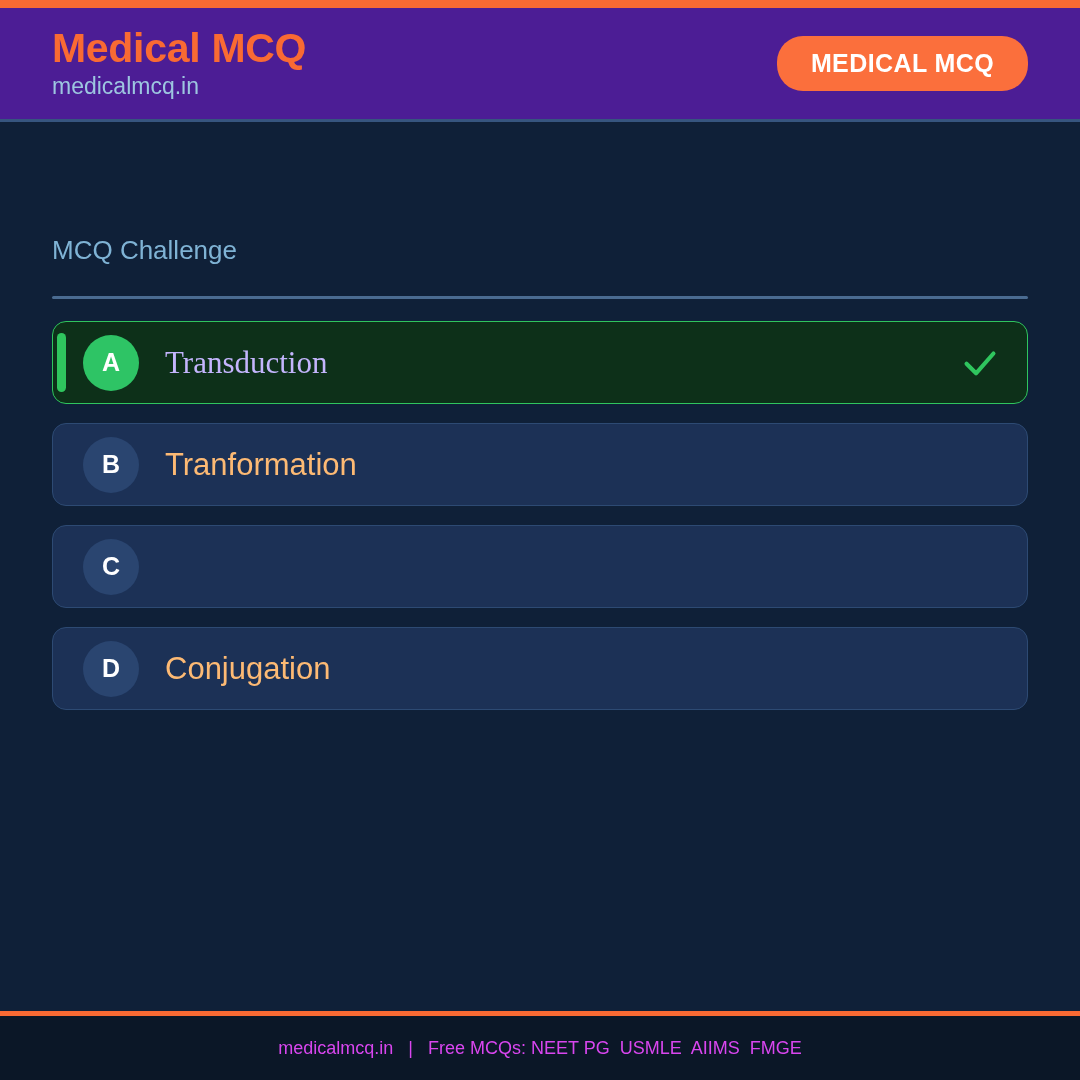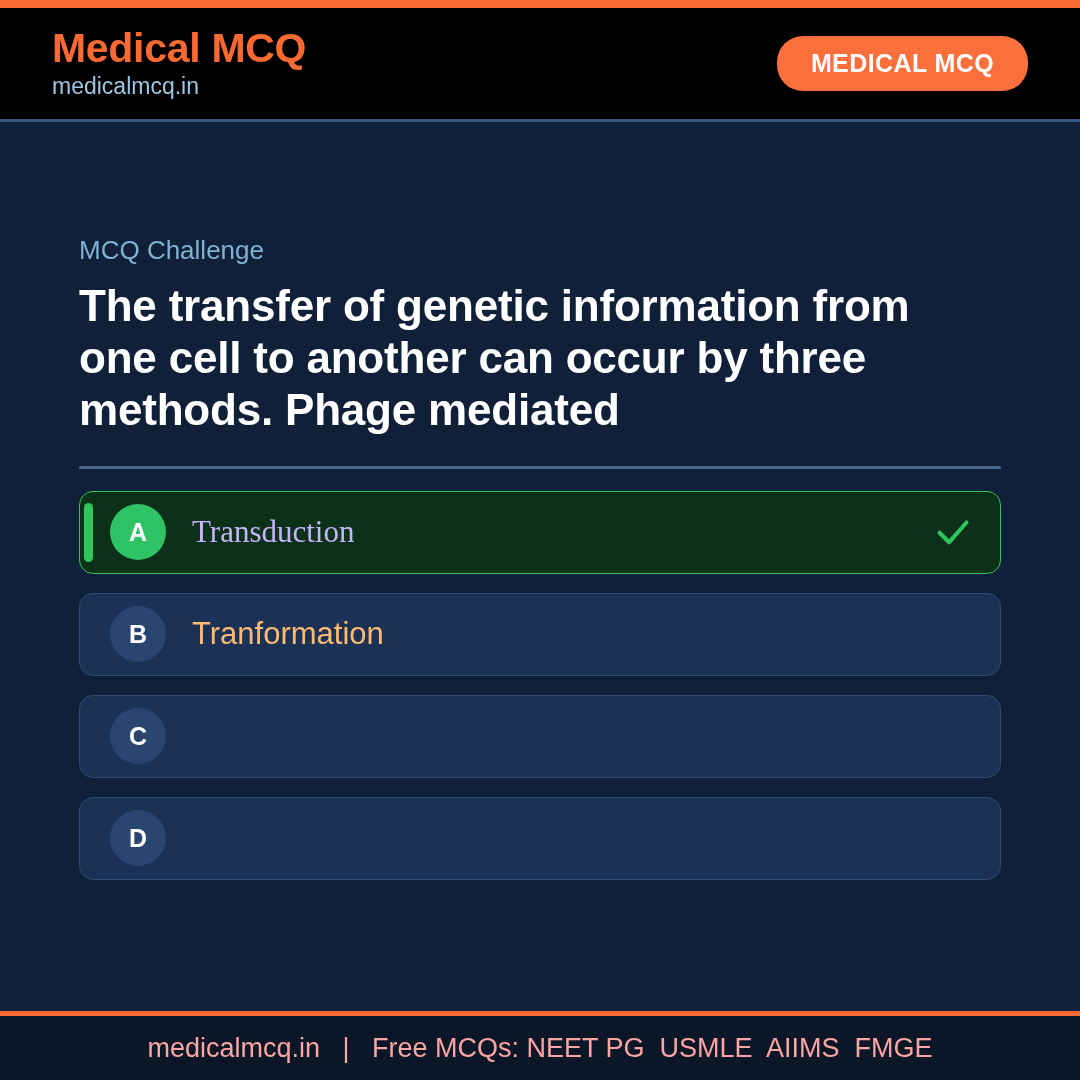--- a/index.html
+++ b/index.html
@@ -27,21 +27,21 @@
     height: 8px;
     width: 100%;
     background: #f96a33;
     flex: 0 0 auto;
   }
 
   
   .header {
     flex: 0 0 auto;
     height: 114px;
-    background: #000000;
+    background: #4c1d95;
     border-bottom: 3px solid #36557f;
     box-sizing: border-box;
     display: flex;
     align-items: center;
     justify-content: space-between;
     padding: 0 52px;
   }
   .brand {
     display: flex;
     flex-direction: column;
@@ -68,21 +68,21 @@
     letter-spacing: 0.4px;
     border-radius: 26px;
     padding: 13px 34px;
     white-space: nowrap;
   }
 
   
   .main {
     flex: 1 1 auto;
     position: relative;
-    padding: 0 79px;
+    padding: 0 52px;
     box-sizing: border-box;
   }
   .kicker {
     color: #7fb3d5;
     font-size: 26px;
     margin-top: 113px;
     line-height: 1.2;
   }
   .question {
     color: #ffffff;
@@ -185,22 +185,22 @@
   .footer {
     flex: 0 0 auto;
     height: 64px;
     background: #0b1727;
     display: flex;
     align-items: center;
     justify-content: center;
     gap: 0px;
   }
   .footer-text {
-    color: #fca5a5;
-    font-size: 27px;
+    color: #d946ef;
+    font-size: 18px;
     white-space: pre;
     line-height: 1;
   }
 </style>
 </head>
 <body>
 
 <div class="page">
 
   <div class="top-rule"></div>
@@ -208,21 +208,20 @@
   <div class="header">
     <div class="brand">
       <div class="brand-title">Medical MCQ</div>
       <div class="brand-sub">medicalmcq.in</div>
     </div>
     <div class="header-badge">MEDICAL MCQ</div>
   </div>
 
   <div class="main">
     <div class="kicker">MCQ Challenge</div>
-    <div class="question">The transfer of genetic information from one cell to another can occur by three methods. Phage mediated</div>
     <div class="divider"></div>
 
     <div class="options">
 
       <div class="option correct">
         <div class="accent"></div>
         <div class="badge">A</div>
         <div class="option-text">Transduction</div>
         <div class="check">
           <svg viewBox="0 0 24 24" fill="none" stroke="currentColor" stroke-width="2.6" stroke-linecap="round" stroke-linejoin="round">
@@ -240,20 +239,21 @@
 
       <div class="option">
 
         <div class="badge">C</div>
 
       </div>
 
       <div class="option">
 
         <div class="badge">D</div>
+        <div class="option-text">Conjugation</div>
 
       </div>
 
     </div>
   </div>
 
   <div class="footer-rule"></div>
   <div class="footer">
     <span class="footer-text">medicalmcq.in   |   Free MCQs: NEET PG  USMLE  AIIMS  FMGE</span>
   </div>

